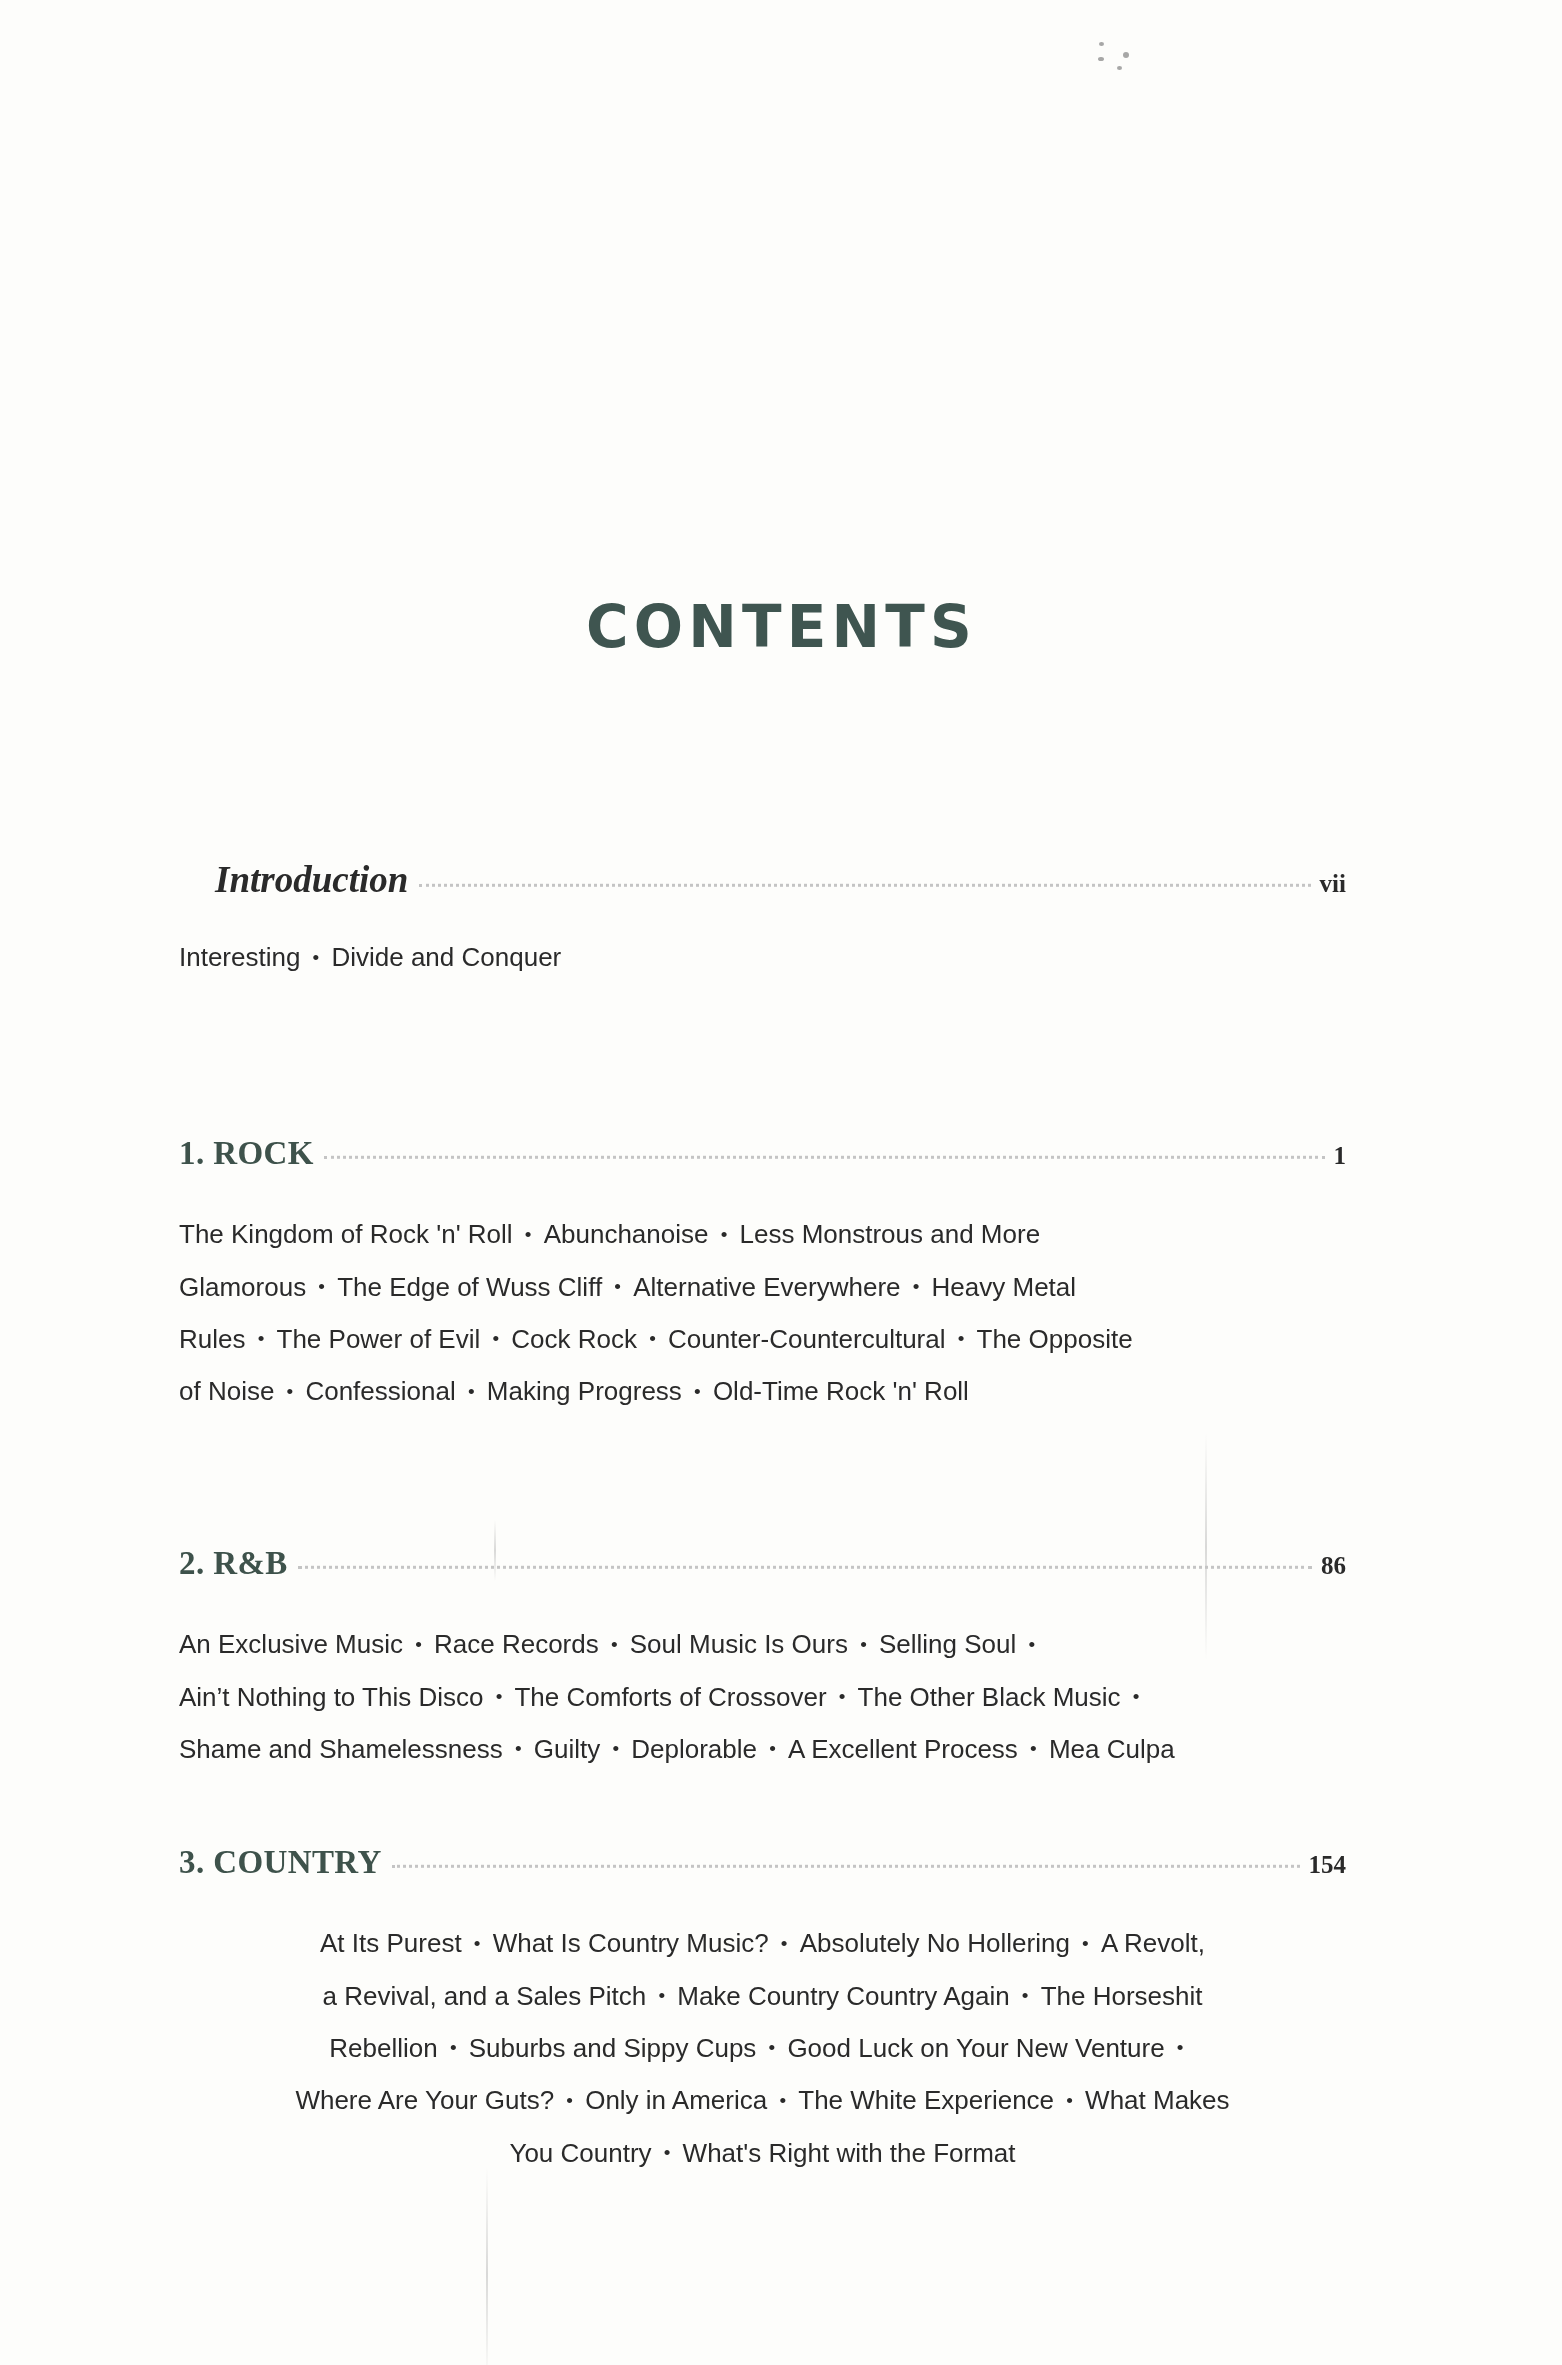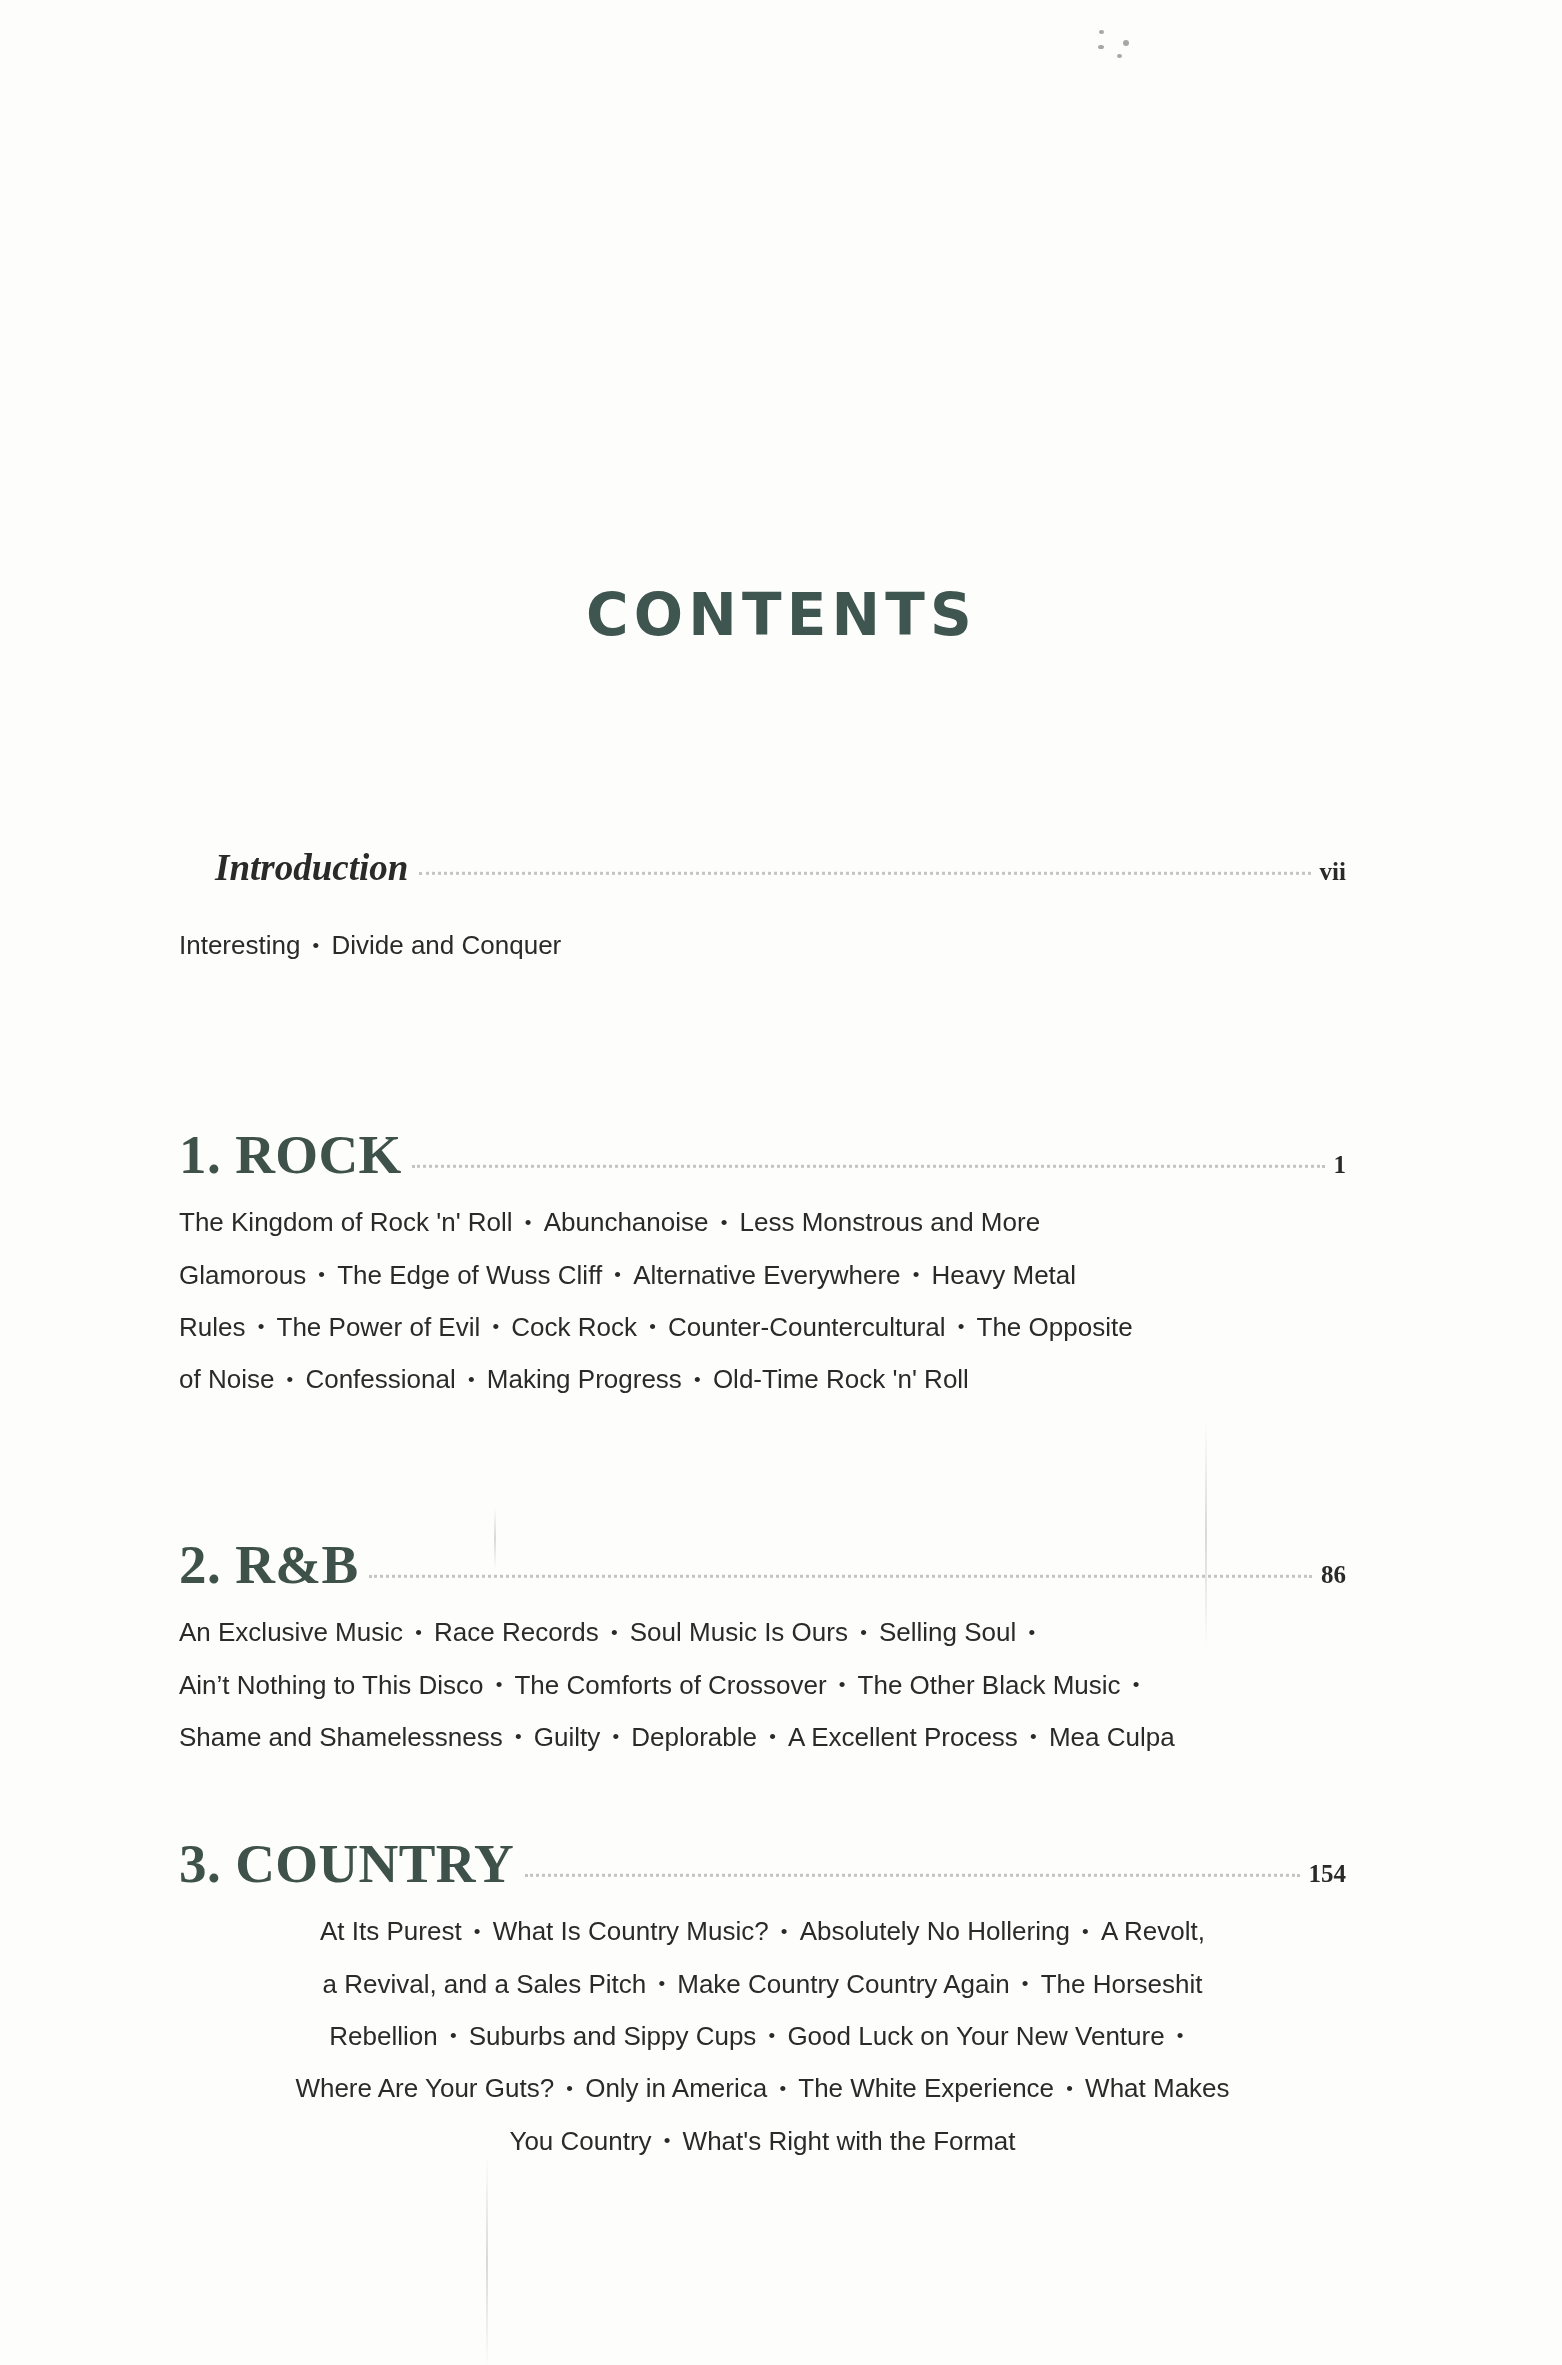--- a/index.html
+++ b/index.html
@@ -10,21 +10,21 @@
       width: 1563px;
       height: 2366px;
       background: #fdfdfb;
       position: relative;
       overflow: hidden;
       font-family: "Liberation Sans", "DejaVu Sans", sans-serif;
       color: #2b2b2b;
     }
     .page {
       position: absolute;
-      left: 0; top: 4px;
+      left: 0; top: 16px;
       width: 1563px; height: 2116px;
     }
     
     .speck {
       position: absolute;
       background: #8a8a8a;
       border-radius: 50%;
       opacity: 0.75;
     }
     .scanline {
@@ -63,21 +63,21 @@
       color: #3e524b;
       white-space: nowrap;
     }
     .entry-label.intro {
       font-style: italic;
       font-size: 37px;
       color: #2a2a2a;
       margin-left: 36px;
     }
     .entry-label.chapter {
-      font-size: 55px;
+      font-size: 33px;
       letter-spacing: 0.4px;
     }
     .leader {
       flex: 1;
       margin: 0 8.7px 0 10.5px;
       border-bottom: 3.5px dotted #c4c4c4;
       transform: translateY(-5.2px);
       height: 0;
     }
     .entry-page {

